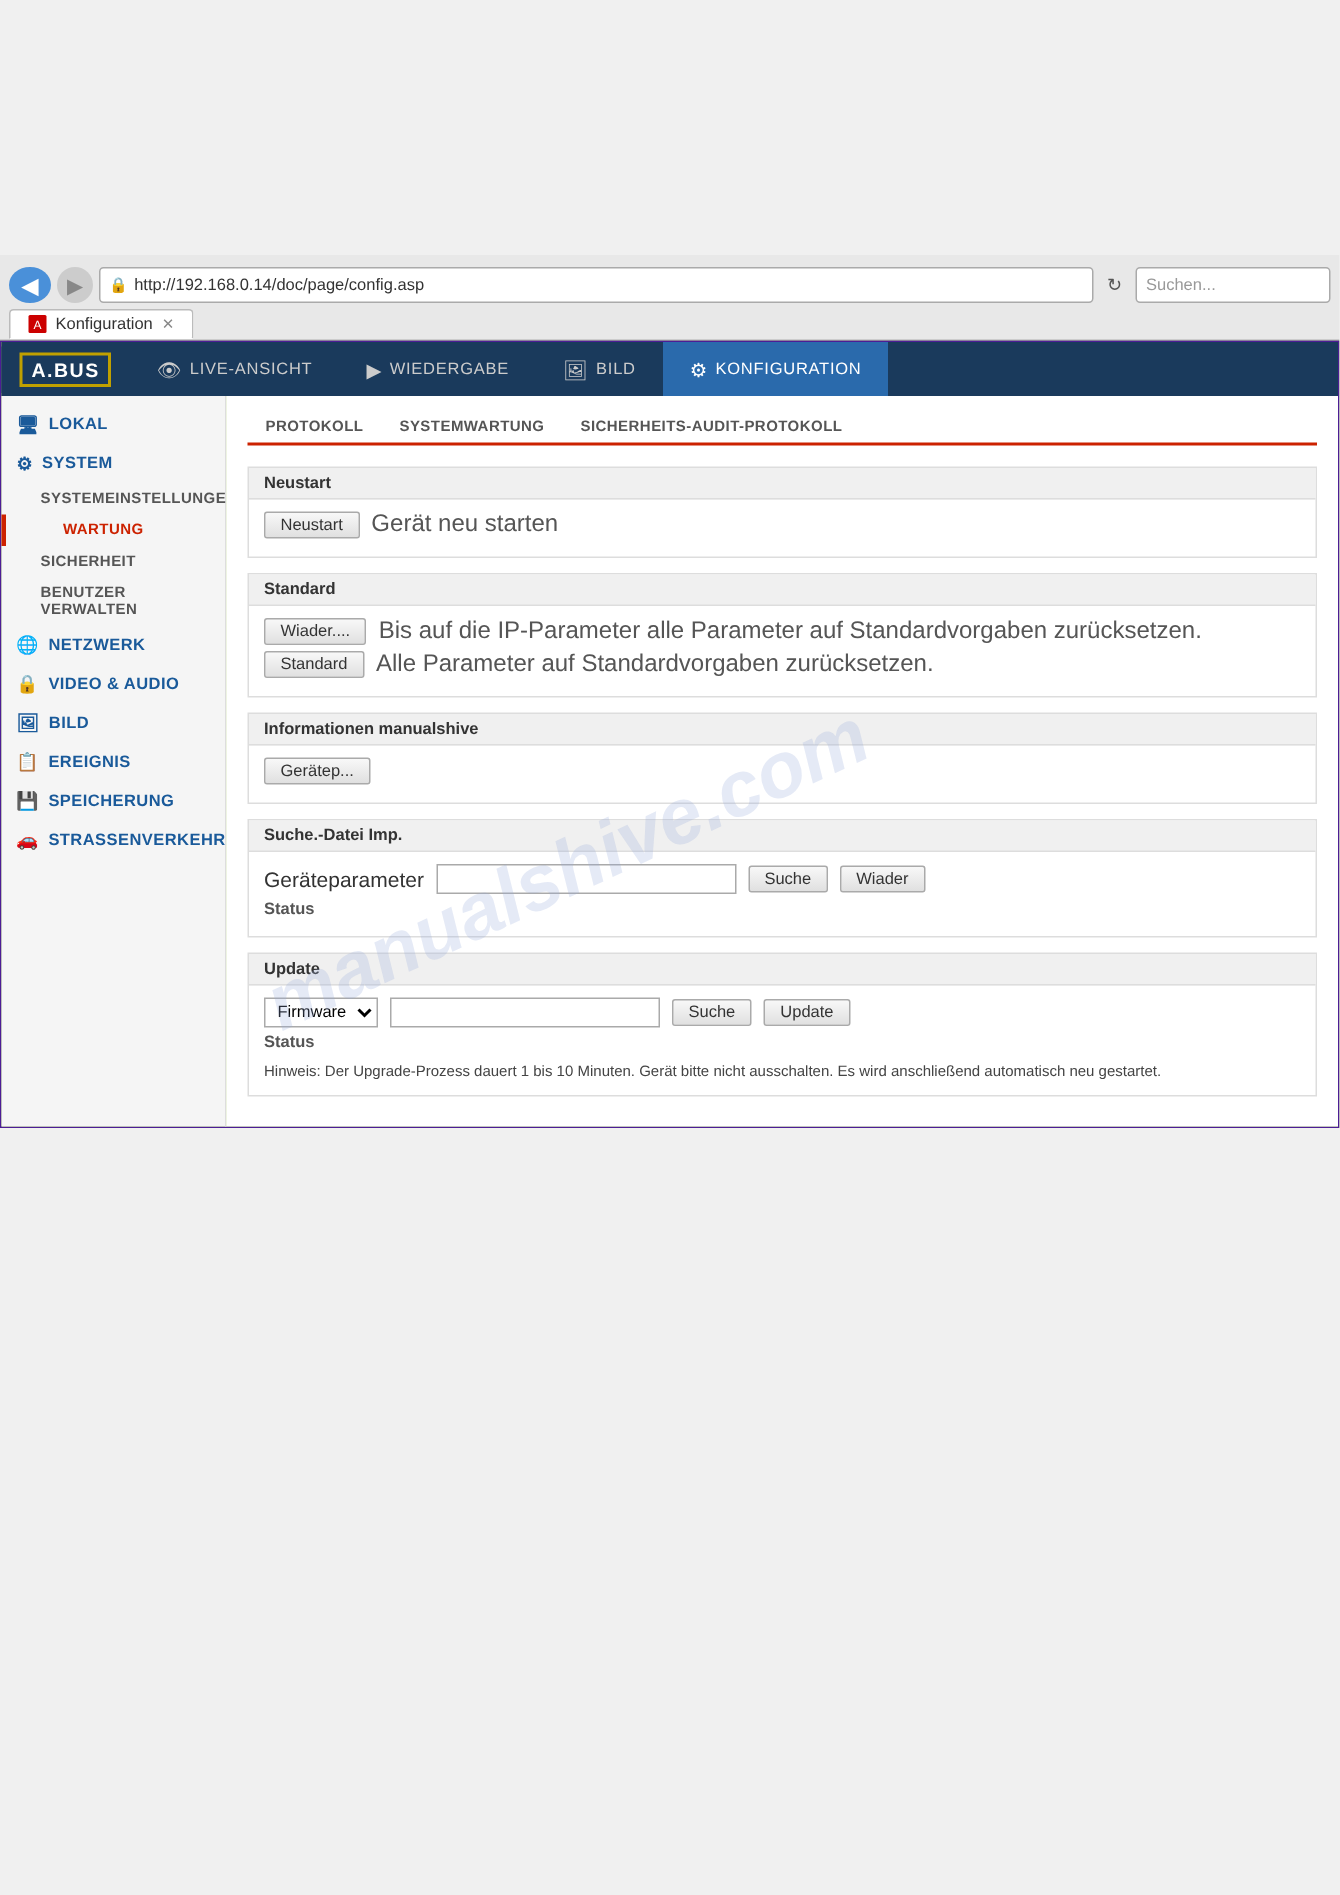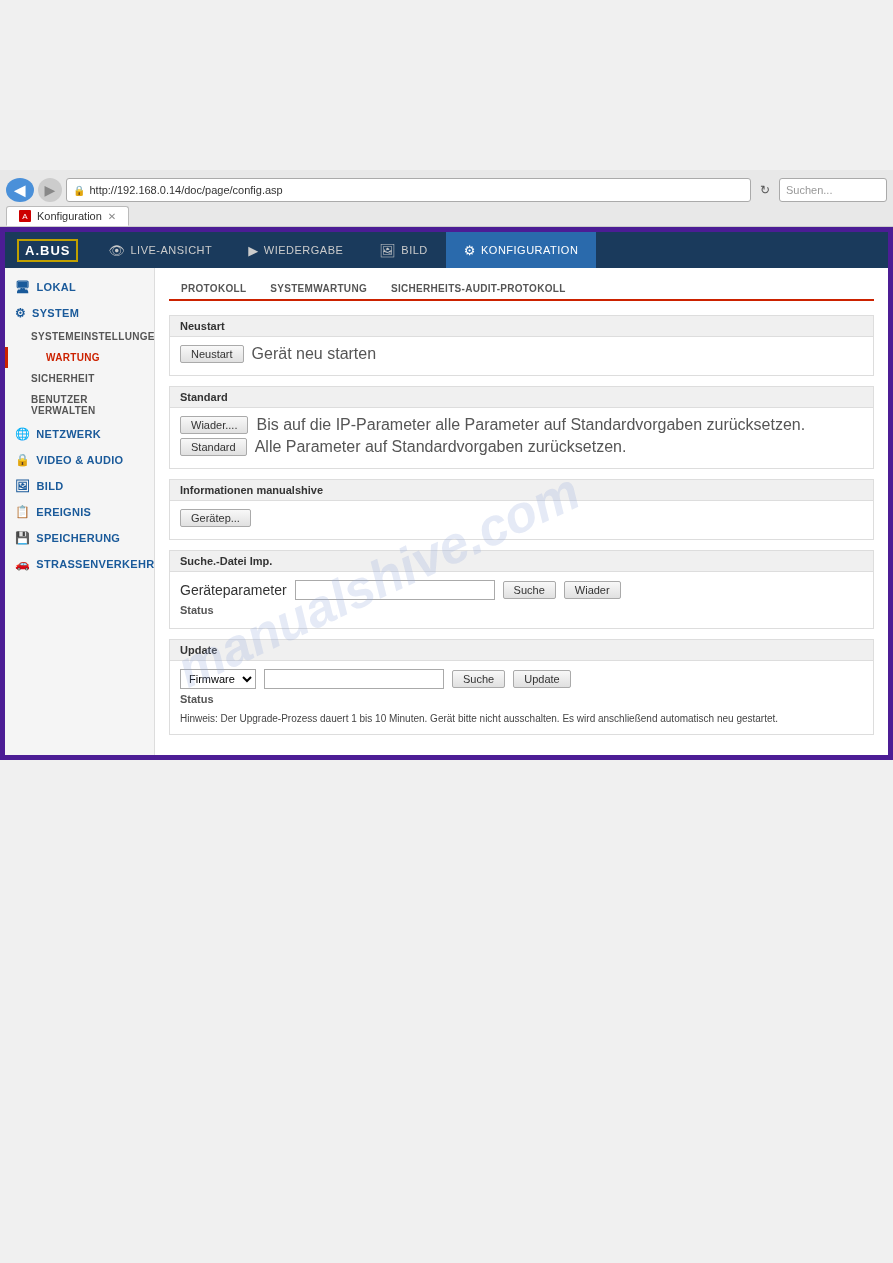--- a/index.html
+++ b/index.html
@@ -57,21 +57,21 @@
       font-size: 10px;
     }
     .browser-search-box {
       display: flex;
       align-items: center;
       background: white;
       border: 1px solid #aaa;
       border-radius: 3px;
       padding: 2px 6px;
       height: 24px;
-      width: 108px;
+      width: 130px;
       font-size: 11px;
       color: #999;
     }
     .browser-refresh {
       width: 20px; height: 24px;
       display: flex; align-items: center; justify-content: center;
       font-size: 12px; color: #555;
     }
     .browser-tabs {
       display: flex;
@@ -106,21 +106,21 @@
       font-size: 8px;
       color: white;
       display: flex;
       align-items: center;
       justify-content: center;
     }
 
     
     .app-container {
       background: #bef264;
-      border: 5px solid #4c1d95;
+      border: 1px solid #4c1d95;
     }
 
     
     .top-nav {
       background: #1a3a5c;
       display: flex;
       align-items: center;
       height: 36px;
     }
     .logo-area {

